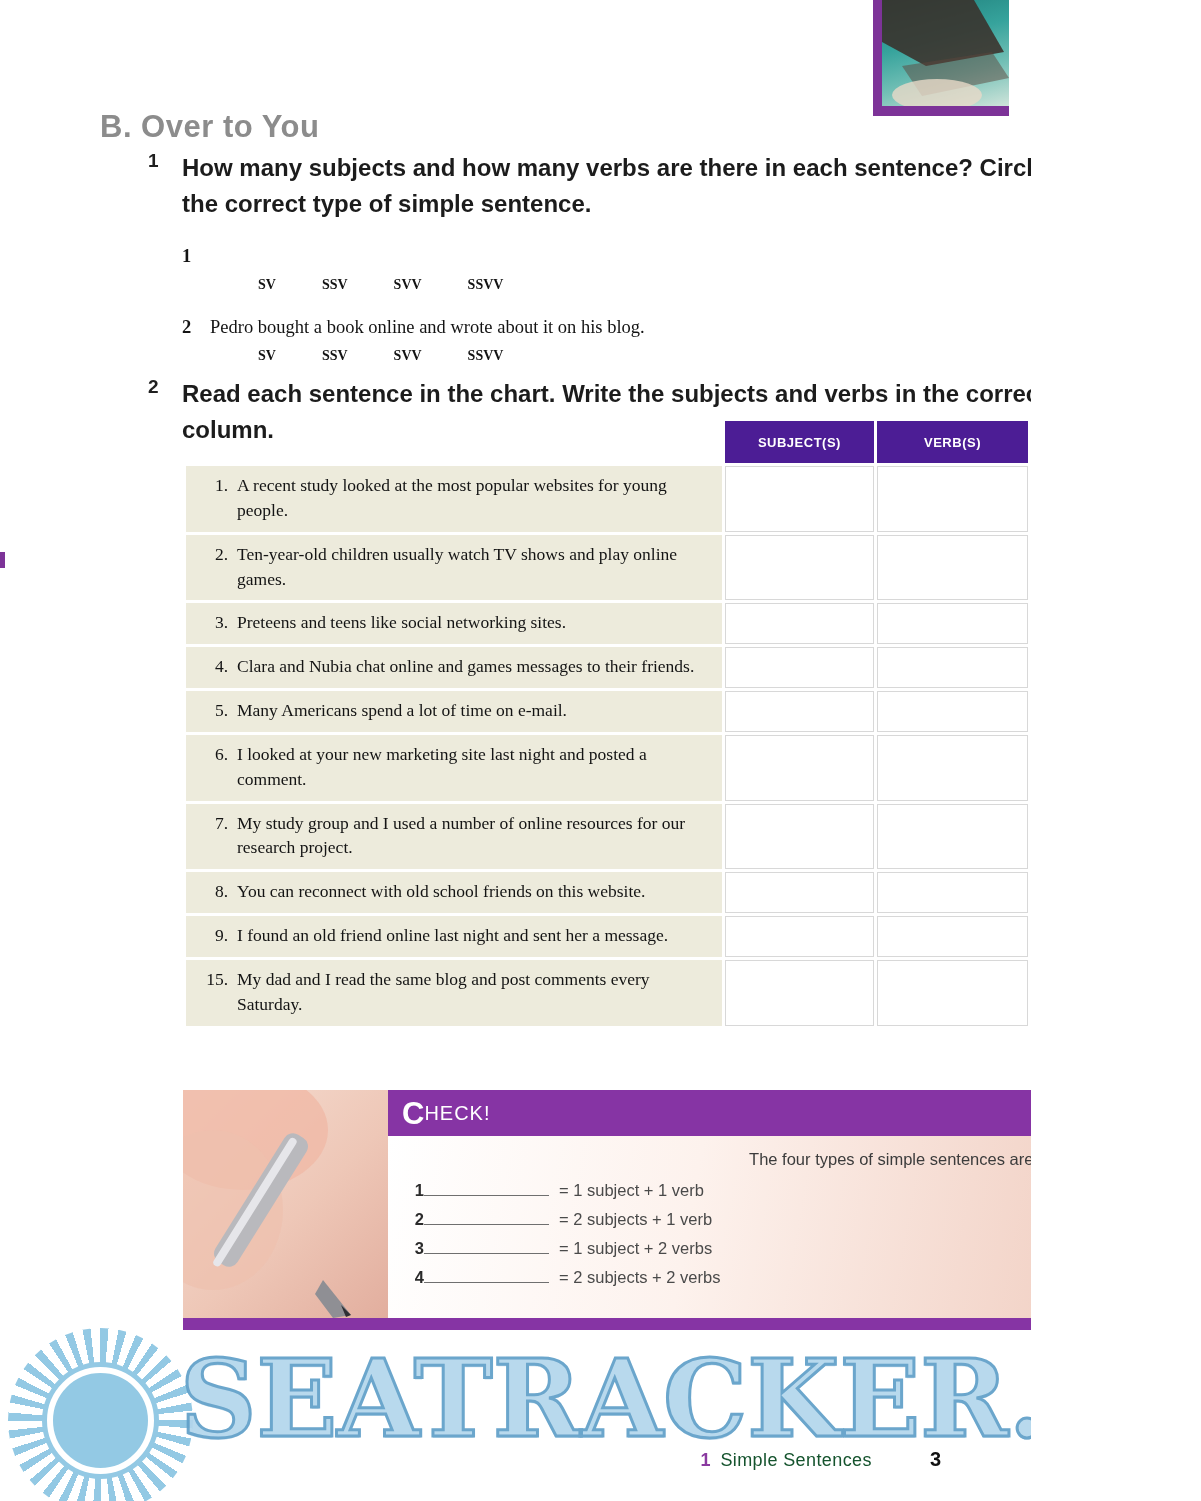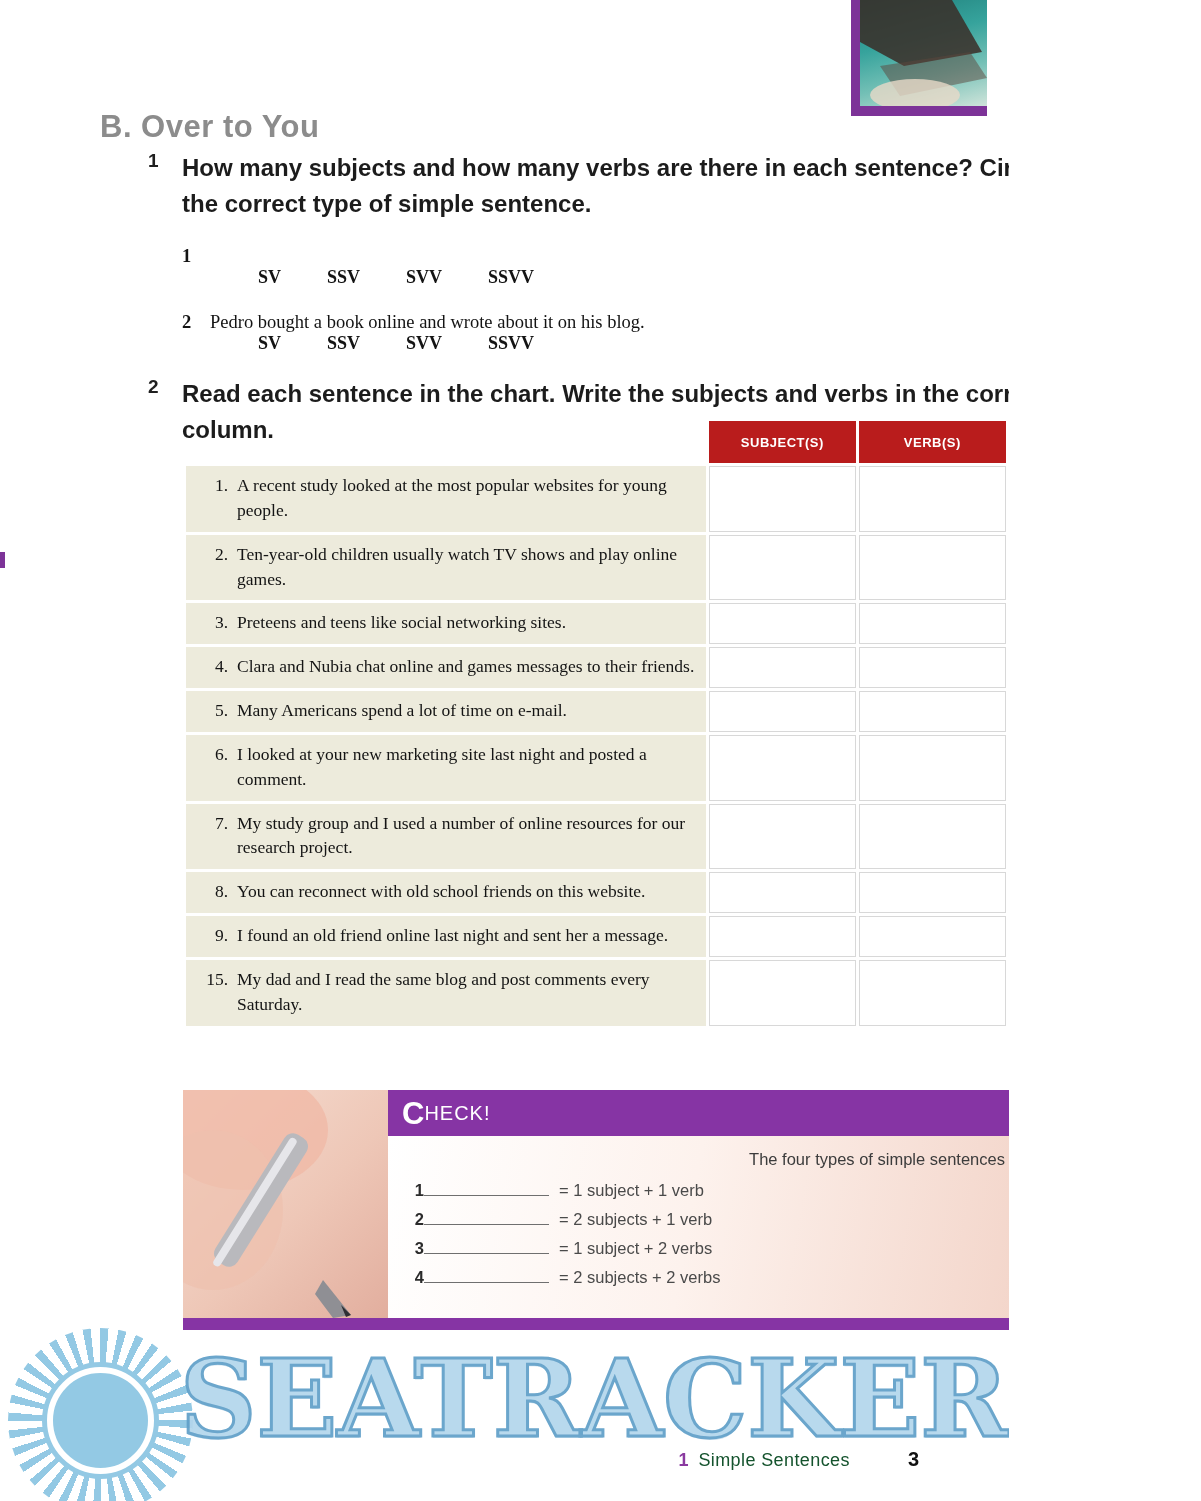--- a/index.html
+++ b/index.html
@@ -3,20 +3,21 @@
 <meta charset="utf-8">
 <style>
   html,body{margin:0;padding:0;background:#ffffff;}
   .page{
     position:relative;
     width:1009px;height:1501px;
     background:#ffffff;
     overflow:hidden;
     font-family:"Liberation Sans",sans-serif;
     color:#1f1f1f;
+    padding-left:22px;
   }
 
   
   .hero-wrap{
     position:absolute;top:0;right:22px;
     background:#7d3398;
     padding:0 0 10px 9px;
   }
   .hero{
     width:127px;height:106px;position:relative;overflow:hidden;
@@ -34,29 +35,29 @@
   .ex{position:absolute;left:148px;width:915px;display:flex;}
   .ex1{top:150px;}
   .ex2{top:376px;}
   .ex-num{width:34px;font-weight:bold;font-size:19px;flex:none;}
   .ex-body{flex:1;}
   .ex-instructions{font-weight:bold;font-size:24px;line-height:1.5;color:#1c1c1c;max-width:870px;}
 
   .q-item{margin-top:24px;display:flex;font-family:"Liberation Serif",serif;font-size:18.5px;color:#141414;}
   .q-item-num{width:28px;font-weight:bold;flex:none;}
   .options-row{
-    margin:0 0 0 76px;display:flex;gap:46px;
-    font-family:"Liberation Serif",serif;font-weight:bold;font-size:18px;color:#141414;
+    margin:10px 0 0 76px;display:flex;gap:46px;
+    font-family:"Liberation Serif",serif;font-weight:bold;font-size:14px;color:#141414;
   }
   .option{cursor:pointer;}
 
   
   table.chart{position:absolute;left:183px;top:418px;border-collapse:separate;border-spacing:3px;}
   table.chart th{
-    height:40px;background:#b91c1c;color:#ffffff;
+    height:40px;background:#4c1d95;color:#ffffff;
     font-size:13px;font-weight:bold;letter-spacing:.5px;text-align:center;
   }
   table.chart th.spacer{background:transparent;}
   td.sentence-cell{
     background:#edebdc;
     padding:7px 10px 9px 4px;
     font-family:"Liberation Serif",serif;font-size:17.5px;line-height:1.42;color:#141414;
     vertical-align:top;
   }
   .s-row{display:flex;}

